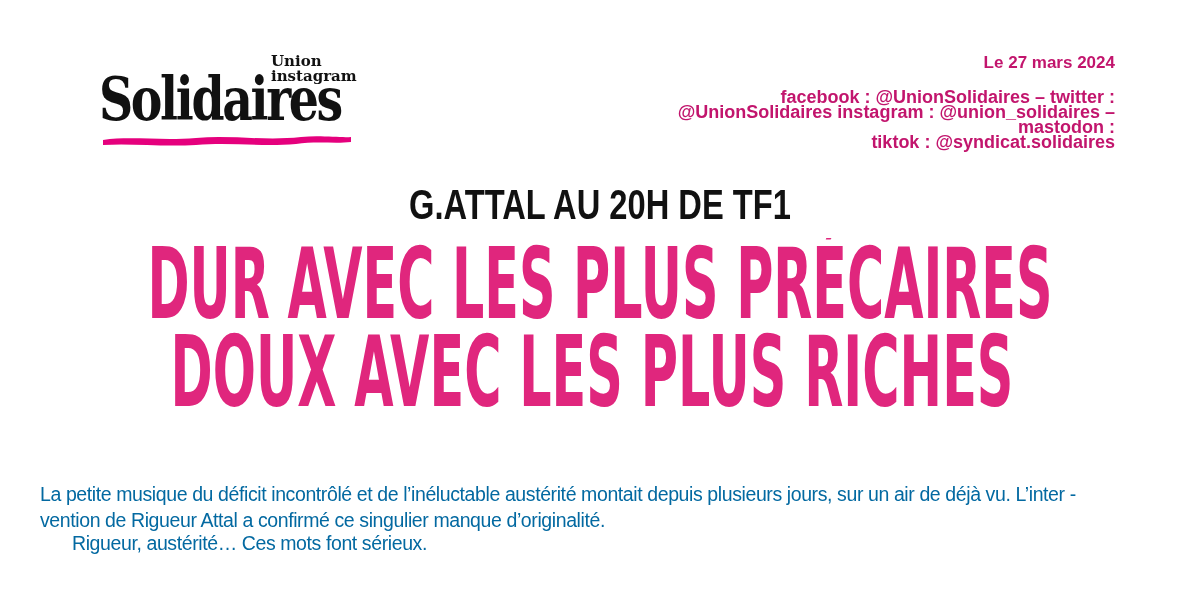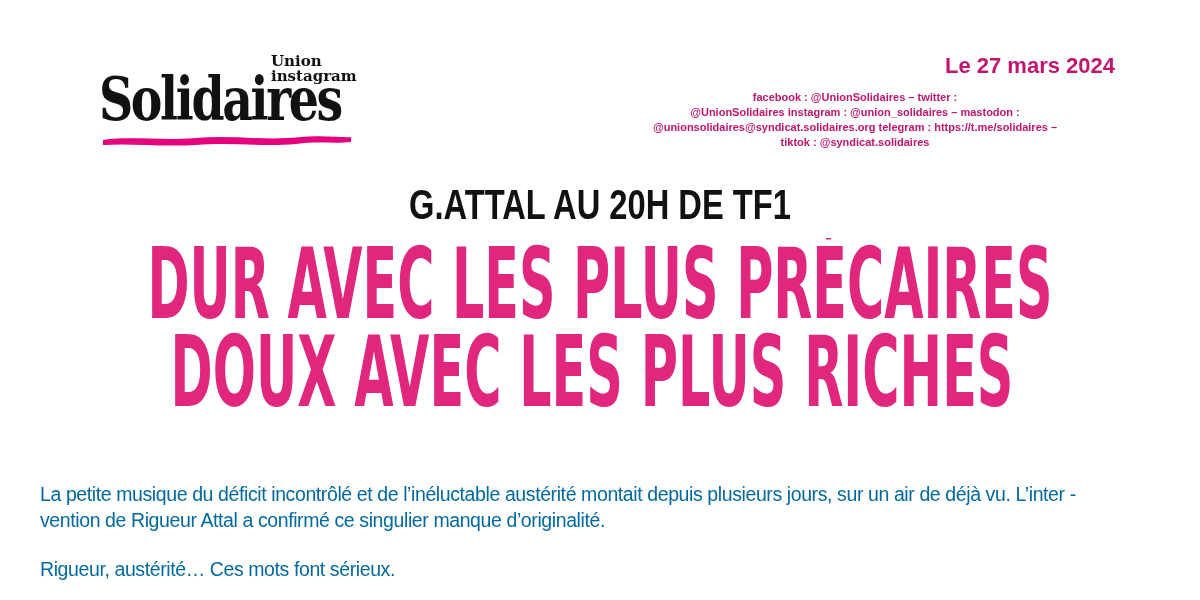--- a/index.html
+++ b/index.html
@@ -16,46 +16,46 @@
   }
   .logo-name{
     position:absolute;left:0;top:14px;
     font-family:"DejaVu Serif",serif;font-weight:bold;font-size:60px;
     color:#111;letter-spacing:-3px;transform:scaleX(0.79);transform-origin:left top;
     white-space:nowrap;
   }
   .logo-underline{position:absolute;left:2px;top:83px;}
   
   #date{
-    position:absolute;right:85px;top:53px;font-size:22px;font-weight:bold;
+    position:absolute;right:85px;top:53px;font-size:17px;font-weight:bold;
     color:#c2156d;letter-spacing:0;
   }
   #social{
-    position:absolute;right:85px;top:90px;width:520px;text-align:center;
-    font-size:11px;font-weight:bold;color:#c2156d;line-height:15px;
+    position:absolute;right:85px;top:90px;width:520px;text-align:right;
+    font-size:18px;font-weight:bold;color:#c2156d;line-height:15px;
   }
   
   #kicker{
     position:absolute;left:0;top:180px;width:1200px;text-align:center;
     font-size:43px;font-weight:bold;color:#111;white-space:nowrap;
     transform:scaleX(0.76);transform-origin:center top;letter-spacing:0;
   }
   
   #title-svg{position:absolute;left:0;top:238px;}
   #title-svg text{
     font-family:"DejaVu Sans",sans-serif;font-weight:bold;font-size:98px;
   }
   
   .bodyline{
     position:absolute;left:40px;white-space:nowrap;
     font-size:19.5px;color:#0369a1;letter-spacing:-0.4px;
   }
   #p1l1{top:483px;}
   #p1l2{top:509px;}
-  #p2{top:558px;}
+  #p2{top:532px;margin-left:32px;}
 </style>
 </head>
 <body>
 
 <div id="page">
 
   <div id="logo">
     <div class="logo-small">
       <div>Union</div>
       <div>instagram</div>
@@ -64,21 +64,20 @@
     <svg class="logo-underline" width="252" height="14" viewBox="0 0 252 14">
       <path d="M2,7 C30,3 60,8 95,5 C130,2 165,8 200,4 C220,2 240,5 250,4
                L250,9 C235,11 215,8 195,11 C160,14 130,9 95,12 C60,14 30,10 2,12 Z" fill="#e5007d"></path>
     </svg>
   </div>
 
   <div id="date">Le 27 mars 2024</div>
   <div id="social">
     <div>facebook : @UnionSolidaires – twitter :</div>
     <div>@UnionSolidaires  instagram : @union_solidaires – mastodon :</div>
-    <div>@unionsolidaires@syndicat.solidaires.org  telegram : https://t.me/solidaires –</div>
     <div>tiktok : @syndicat.solidaires</div>
   </div>
 
   <div id="kicker">G.ATTAL AU 20H DE TF1</div>
 
   <svg id="title-svg" width="1200" height="180" viewBox="0 0 1200 180">
     <text x="600" y="80" text-anchor="middle" textLength="905" lengthAdjust="spacingAndGlyphs" fill="#e0267d">DUR AVEC LES PLUS PRÉCAIRES</text>
     <text x="592" y="168" text-anchor="middle" textLength="843" lengthAdjust="spacingAndGlyphs" fill="#e0267d">DOUX AVEC LES PLUS RICHES</text>
   </svg>
 

